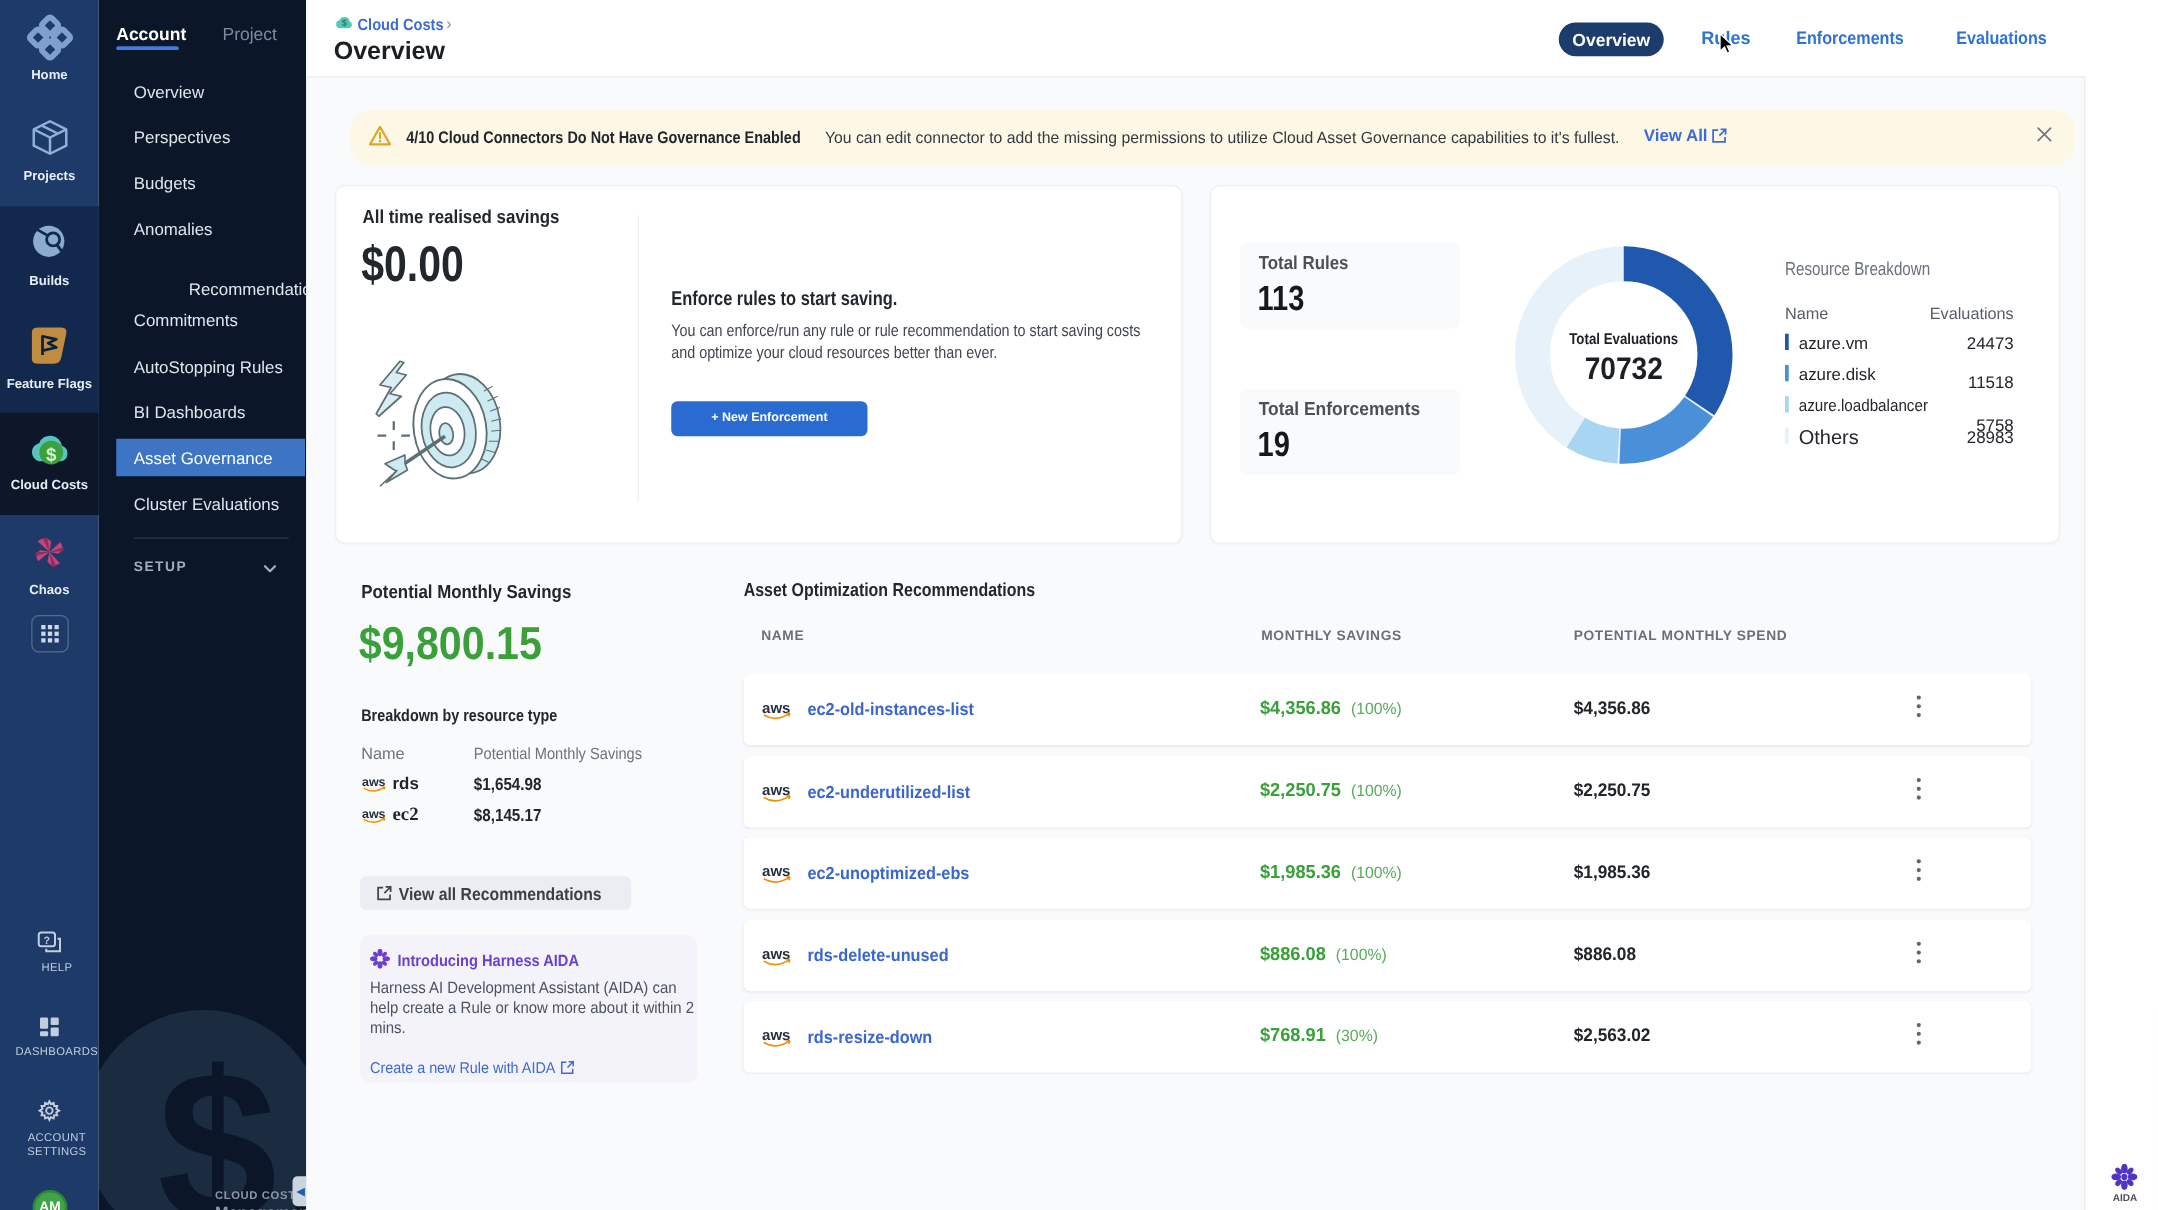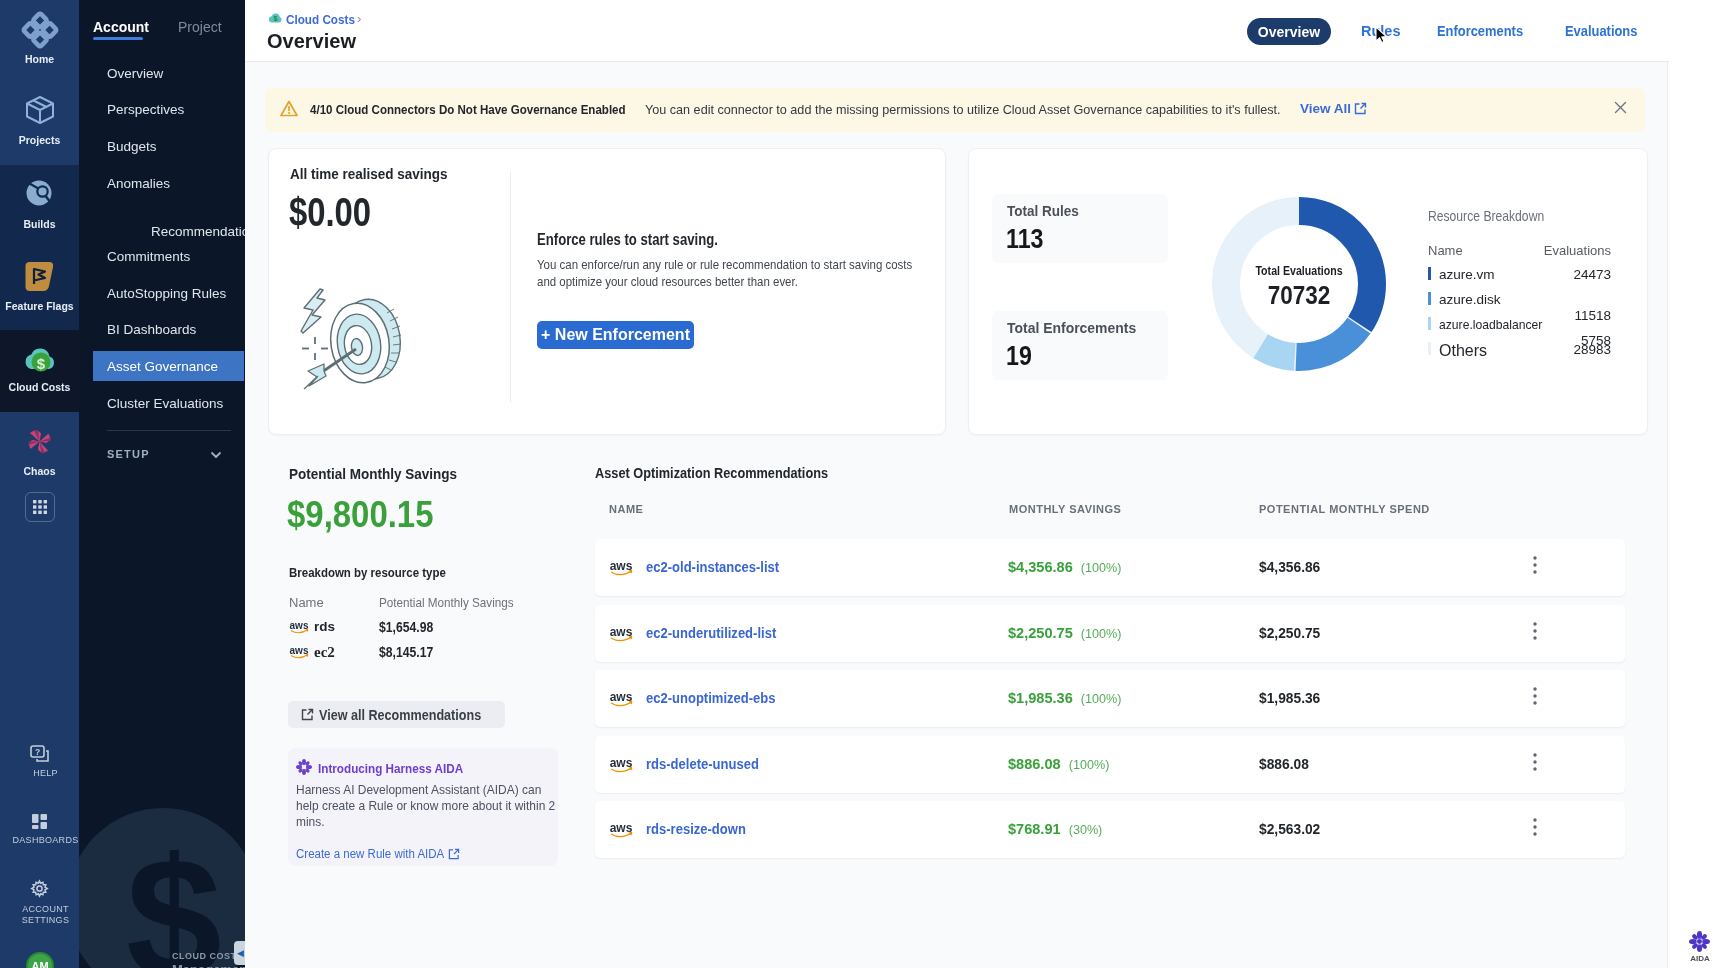--- a/index.html
+++ b/index.html
@@ -25,22 +25,22 @@
      color:#0b1628; line-height:1; }
 
   
   #main { position:absolute; left:245px; top:0; width:1423px; height:968px; background:#f9fafc; border-right:1px solid #e9edf2; }
   #header { position:absolute; left:0; top:0; width:1424px; height:62px; background:#fff;
      border-bottom:1px solid #e7ebf1; }
   .pill { position:absolute; border-radius:14px; background:#1c3c6b; color:#fff;
      font-size:14px; font-weight:bold; display:flex; align-items:center; justify-content:center; }
   .toplink { position:absolute; color:#2e72d2; font-size:14.5px; font-weight:bold; }
 
-  #banner { position:absolute; left:20px; top:88px; width:1380px; height:44px;
-     background:#fdf8e6; border-radius:6px; }
+  #banner { position:absolute; left:35px; top:88px; width:1380px; height:44px;
+     background:#fdf8e6; border-radius:16px; }
 
   .card { position:absolute; background:#fff; border-radius:8px; border:1px solid #eceff4;
      box-shadow:0 1px 2px rgba(40,60,90,0.04); }
 
   .statpanel { position:absolute; background:#f9fafc; border-radius:6px; }
 
   .rowcard { position:absolute; left:350px; width:1030px; height:57px; background:#fff;
      border-radius:5px; box-shadow:0 1px 2px rgba(40,60,90,0.07); }
   .rowlink { position:absolute; left:51px; top:20px; color:#3a66d1; font-size:14px; font-weight:bold; transform:scaleX(0.93); transform-origin:0 50%; white-space:nowrap; }
   .rowsave { position:absolute; left:413px; top:19px; color:#3aa03a; font-size:15px; font-weight:bold; transform:scaleX(0.97); transform-origin:0 50%; white-space:nowrap; }
@@ -275,21 +275,21 @@
       <ellipse cx="65" cy="65" rx="21.5" ry="30" fill="#cdeaf0" stroke="#5d6f74" stroke-width="1.4" transform="rotate(-9 65 65)"></ellipse>
       <ellipse cx="64" cy="66" rx="13.5" ry="19.5" fill="#ffffff" stroke="#5d6f74" stroke-width="1.4" transform="rotate(-9 64 66)"></ellipse>
       <ellipse cx="63" cy="68" rx="5.5" ry="8.5" fill="#cdeaf0" stroke="#5d6f74" stroke-width="1.4" transform="rotate(-9 63 68)"></ellipse>
 
       <path d="M62 70 L28 93" stroke="#5d6f74" stroke-width="2.8"></path>
       <path d="M30 85 L14 92 L23 98 L15 107 L32 97 L30 92 Z" fill="#cdeaf0" stroke="#5d6f74" stroke-width="1.3" stroke-linejoin="round"></path>
       <path d="M24 97 L10 110" stroke="#5d6f74" stroke-width="1.3"></path>
     </svg>
     <div class="abs nx" style="left:268px; top:82px; color:#22272d; font-size:16px; font-weight:bold; transform:scaleX(0.82);">Enforce rules to start saving.</div>
     <div class="abs nx" style="left:268px; top:108px; color:#404650; font-size:13.5px; line-height:16.5px; transform:scaleX(0.85);">You can enforce/run any rule or rule recommendation to start saving costs<br>and optimize your cloud resources better than ever.</div>
-    <div class="abs" style="left:268px; top:172px; width:157px; height:28px; background:#2a6bd2; border-radius:5px; color:#fff; font-size:16px; font-weight:bold; text-align:center; line-height:28px;">+ New Enforcement</div>
+    <div class="abs" style="left:268px; top:172px; width:157px; height:28px; background:#2a6bd2; border-radius:5px; color:#fff; font-size:10px; font-weight:bold; text-align:center; line-height:28px;">+ New Enforcement</div>
   </div>
 
   <div class="card" id="card2" style="left:723px; top:148px; width:680px; height:287px;">
     <div class="statpanel" style="left:23px; top:45px; width:176px; height:69px;"></div>
     <div class="abs nx" style="left:38px; top:53px; color:#4b5058; font-size:15px; font-weight:bold;">Total Rules</div>
     <div class="abs nx" style="left:37px; top:74px; color:#16181b; font-size:28px; font-weight:800; transform:scaleX(0.83);">113</div>
     <div class="statpanel" style="left:23px; top:162px; width:176px; height:69px;"></div>
     <div class="abs nx" style="left:38px; top:170px; color:#4b5058; font-size:15px; font-weight:bold; transform:scaleX(0.93);">Total Enforcements</div>
     <div class="abs nx" style="left:37px; top:191px; color:#16181b; font-size:28px; font-weight:800; transform:scaleX(0.83);">19</div>
 
@@ -305,21 +305,21 @@
     <div class="abs" style="left:240px; top:132px; width:180px; text-align:center; color:#1c2025; font-size:25px; font-weight:800; transform:scaleX(0.9);">70732</div>
 
     <div class="abs nx" style="left:459px; top:58px; color:#6a717c; font-size:15px; transform:scaleX(0.81);">Resource Breakdown</div>
     <div class="abs" style="left:459px; top:94px; color:#575c64; font-size:13px;">Name</div>
     <div class="abs" style="left:459px; top:94px; width:183px; text-align:right; color:#575c64; font-size:13px;">Evaluations</div>
     <div class="abs" style="left:459px; top:118px; width:3px; height:13px; background:#2058ad;"></div>
     <div class="abs" style="left:470px; top:118px; color:#22262b; font-size:13.5px;">azure.vm</div>
     <div class="abs" style="left:459px; top:118px; width:183px; text-align:right; color:#22262b; font-size:13.5px;">24473</div>
     <div class="abs" style="left:459px; top:143px; width:3px; height:13px; background:#4a90d9;"></div>
     <div class="abs" style="left:470px; top:143px; color:#22262b; font-size:13.5px;">azure.disk</div>
-    <div class="abs" style="left:459px; top:159px; width:183px; text-align:right; color:#22262b; font-size:13.5px;">11518</div>
+    <div class="abs" style="left:459px; top:149px; width:183px; text-align:right; color:#22262b; font-size:13.5px;">11518</div>
     <div class="abs" style="left:459px; top:168px; width:3px; height:13px; background:#a8d5f2;"></div>
     <div class="abs nx" style="left:470px; top:168px; color:#22262b; font-size:13.5px;">azure.loadbalancer</div>
     <div class="abs" style="left:459px; top:184px; width:183px; text-align:right; color:#22262b; font-size:13.5px;">5758</div>
     <div class="abs" style="left:459px; top:193px; width:3px; height:13px; background:#e7f1f9;"></div>
     <div class="abs" style="left:470px; top:193px; color:#22262b; font-size:16px;">Others</div>
     <div class="abs" style="left:459px; top:193px; width:183px; text-align:right; color:#22262b; font-size:13.5px;">28983</div>
   </div>
 
   <div id="lower">
     <div class="abs nx" style="left:44px; top:465px; color:#22272d; font-size:15px; font-weight:bold;">Potential Monthly Savings</div>

